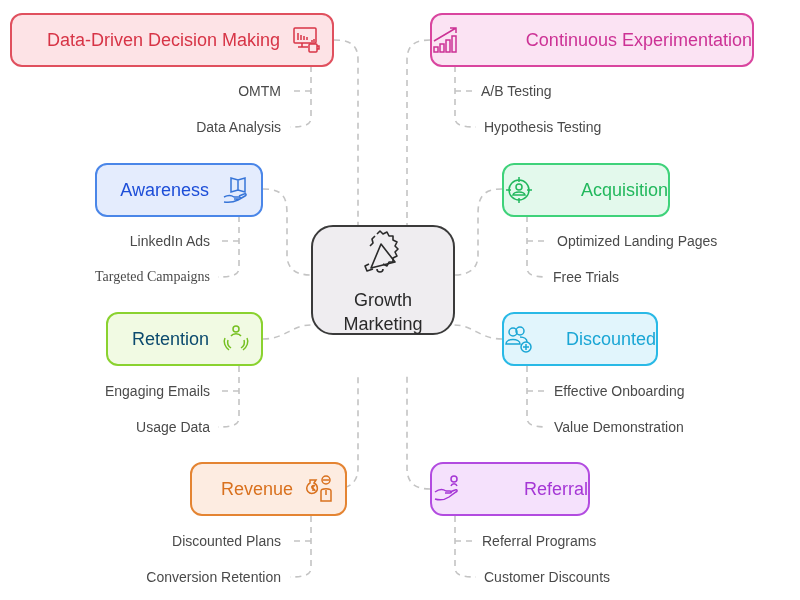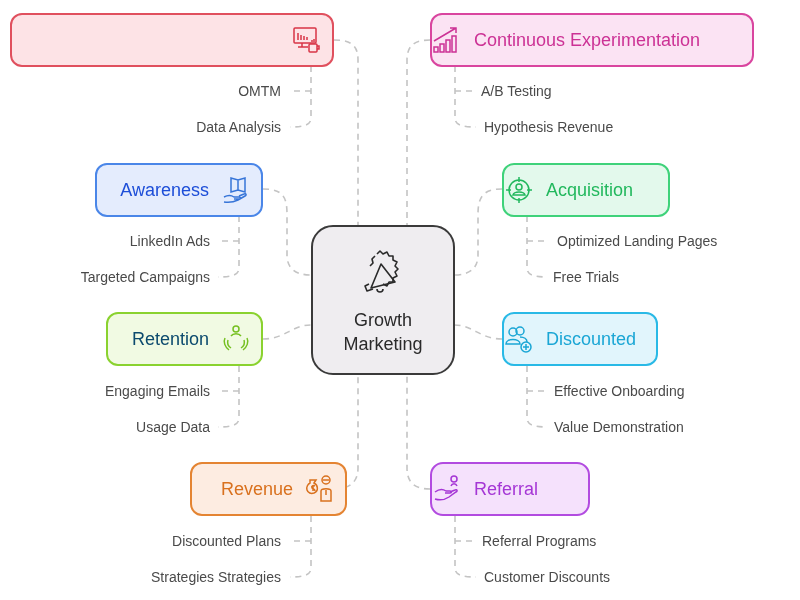--- a/index.html
+++ b/index.html
@@ -6,25 +6,25 @@
   body { width:800px; height:600px; position:relative; overflow:hidden;
          font-family:"Liberation Sans", "DejaVu Sans", sans-serif; }
   #connectors { position:absolute; left:0; top:0; width:800px; height:600px; }
   .conn { fill:none; stroke:#c4c4c4; stroke-width:1.6; stroke-dasharray:6 5; }
   .node { position:absolute; box-sizing:border-box; border:2px solid; border-radius:12px;
           display:flex; align-items:center; font-size:18px; height:54px; cursor:pointer; }
   .node .icon { width:30px; height:30px; display:inline-block; flex:0 0 30px; }
   .node .icon svg { width:30px; height:30px; display:block; }
   .node.left { justify-content:flex-end; padding-right:10px; }
   .node.left .label { margin-right:12px; }
-  .node.right { justify-content:flex-start; padding-left:0; }
+  .node.right { justify-content:space-between; padding-left:0; }
   .node.right .label { margin-left:12px; }
   .leaf { position:absolute; font-size:14px; color:#4a4a4a; white-space:nowrap; line-height:22px; }
   .leaf.l { text-align:right; }
-  .center { position:absolute; left:311px; top:225px; width:144px; height:150px; box-sizing:border-box;
+  .center { position:absolute; left:311px; top:225px; width:144px; height:110px; box-sizing:border-box;
             border:2px solid #3a3a3a; border-radius:22px; background:#efedf0;
             display:flex; flex-direction:column; align-items:center; justify-content:center; cursor:pointer; }
   .center .c-icon svg { width:56px; height:56px; display:block; }
   .center .c-label { font-size:18px; color:#2a2a2a; text-align:center; line-height:24px; margin-top:8px; }
 
   #n-ddd { left:10px;  top:13px;  width:324px; border-color:#e0505e; background:#fde3e6; color:#d73446; }
   #n-ce  { left:430px; top:13px;  width:324px; border-color:#d9459f; background:#fbe3f3; color:#cc3295; }
   #n-aw  { left:95px;  top:163px; width:168px; border-color:#4a86e8; background:#e4ecfd; color:#1d4ed8;justify-content:flex-end; }
   #n-aq  { left:502px; top:163px; width:168px; border-color:#3fd27a; background:#e3f9ec; color:#22b85d; }
   #n-re  { left:106px; top:312px; width:157px; border-color:#8ad22f; background:#f1fae3; color:#0c4a6e; }
@@ -66,20 +66,21 @@
       <path d="M22,45 c0,4 6,4 6,0"></path>
     </svg>
   </span>
   <div class="c-label">
     <div>Growth</div>
     <div>Marketing</div>
   </div>
 </div>
 
 <div class="node left" id="n-ddd">
+  <span class="label">Data-Driven Decision Making</span>
   <span class="icon">
     <svg viewBox="0 0 30 30" fill="none" stroke="#d73446" stroke-width="1.5">
       <rect x="2" y="3" width="22" height="15" rx="1"></rect>
       <path d="M6,15 V8 M9,15 V10 M12,15 V11 M15,15 V12"></path>
       <path d="M10,18 V22 M6,22 H16"></path>
       <rect x="17" y="19" width="8" height="8" rx="1"></rect>
       <path d="M25,21 h2 v3 h-2 M20,15 v2 M22,14 v3"></path>
     </svg>
   </span>
 </div>
@@ -92,33 +93,33 @@
       <rect x="2" y="22" width="4" height="5"></rect>
         <rect x="8" y="19" width="4" height="8"></rect>
       <rect x="14" y="15" width="4" height="12"></rect>
         <rect x="20" y="11" width="4" height="16"></rect>
       <path d="M2,16 L24,3 M18,3 H24 V8"></path>
     </svg>
   </span>
   <span class="label">Continuous Experimentation</span>
 </div>
 <div class="leaf" style="left:481px; top:80px;">A/B Testing</div>
-<div class="leaf" style="left:484px; top:116px;">Hypothesis Revenue</div>
+<div class="leaf" style="left:484px; top:116px;">Hypothesis Testing</div>
 
 <div class="node left" id="n-aw">
   <span class="label">Awareness</span>
   <span class="icon">
     <svg viewBox="0 0 30 30" fill="none" stroke="#3775d8" stroke-width="1.5">
       <path d="M10,3 v14 l7,-2 l7,2 V3 l-7,2 Z M17,5 v10"></path>
       <path d="M3,22 c4,-2 7,-2 10,0 h5 c2,0 2,2 0,2 h-5 M3,27 c6,1 10,0 14,-2 l7,-4 c2,-1 1,-3 -1,-2 l-5,2"></path>
     </svg>
   </span>
 </div>
 <div class="leaf l" style="right:590px; top:230px;">LinkedIn Ads</div>
-<div class="leaf l" style="right:590px; top:266px;">Targeted Campaigns</div>
+<div class="leaf l" style="right:590px; top:266px;font-family:Liberation Serif, serif;">Targeted Campaigns</div>
 
 <div class="node right" id="n-aq">
   <span class="icon">
     <svg viewBox="0 0 30 30" fill="none" stroke="#22b85d" stroke-width="1.5">
       <circle cx="15" cy="15" r="10"></circle>
       <path d="M15,2 v5 M15,23 v5 M2,15 h5 M23,15 h5"></path>
       <circle cx="15" cy="12" r="3"></circle>
       <path d="M9,20 c1,-4 11,-4 12,0 Z"></path>
     </svg>
   </span>
@@ -161,21 +162,21 @@
     <svg viewBox="0 0 30 30" fill="none" stroke="#d9711e" stroke-width="1.5">
       <path d="M5,6 h6 l-2,3 c4,2 5,8 0,10 c-3,1 -6,0 -7,-3 c-1,-3 1,-6 3,-7 Z"></path>
       <path d="M8,11 v6 M10,12 c-2,-1 -4,0 -3,2 c1,1 3,1 3,3"></path>
       <circle cx="21" cy="6" r="4"></circle>
         <path d="M18,6 h6"></path>
       <path d="M16,27 v-10 c0,-3 10,-3 10,0 v10 Z M21,16 v5"></path>
     </svg>
   </span>
 </div>
 <div class="leaf l" style="right:519px; top:530px;">Discounted Plans</div>
-<div class="leaf l" style="right:519px; top:566px;">Strategies Strategies</div>
+<div class="leaf l" style="right:519px; top:566px;">Conversion Retention</div>
 
 <div class="node right" id="n-rf">
   <span class="icon">
     <svg viewBox="0 0 30 30" fill="none" stroke="#a536d5" stroke-width="1.5">
       <circle cx="22" cy="5" r="3"></circle>
       <path d="M19,12 c1,-3 5,-3 6,0"></path>
       <path d="M3,18 c4,-3 8,-3 11,-1 h4 c2,0 2,2 0,2 h-5 M3,25 c6,2 11,0 14,-2 l7,-5 c2,-1 1,-3 -1,-2 l-5,2"></path>
     </svg>
   </span>
   <span class="label">Referral</span>

